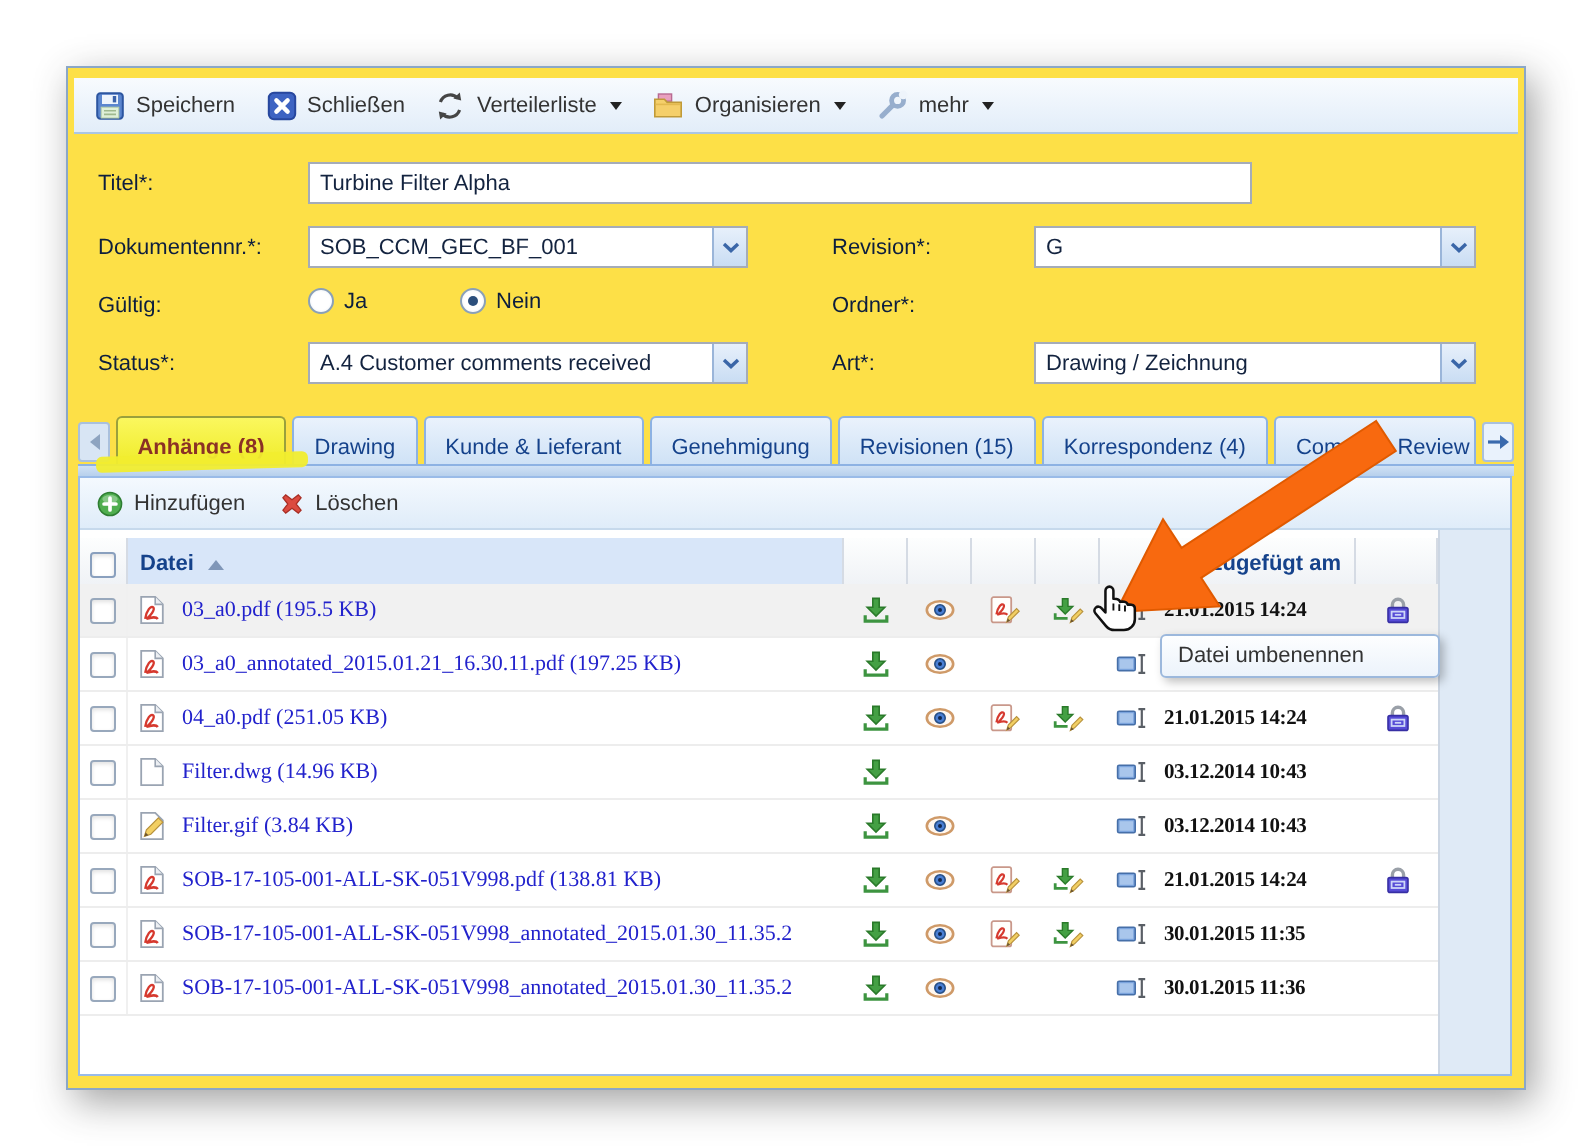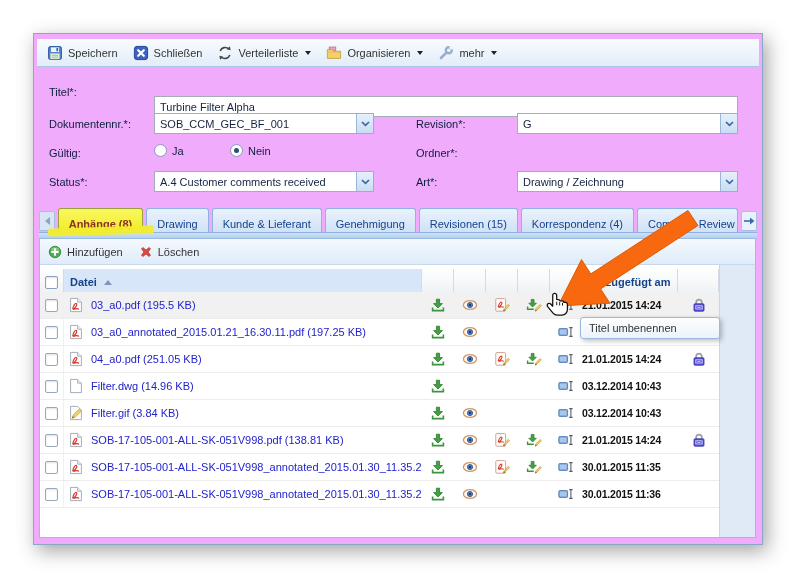--- a/index.html
+++ b/index.html
@@ -1,19 +1,19 @@
 <!DOCTYPE html>
 <html><head>
 <meta charset="utf-8">
 <style>
   *{box-sizing:border-box;margin:0;padding:0;}
   html,body{width:796px;height:573px;}
   body{position:relative;background:#fff;font-family:"Liberation Sans","DejaVu Sans",sans-serif;font-size:11px;color:#1a2a44;overflow:hidden;}
 
-  .window{position:absolute;left:33px;top:33px;width:730px;height:512px;background:#f0abfc;border:1px solid #8ba7c7;box-shadow:4px 6px 18px rgba(50,50,50,.45);}
+  .window{position:absolute;left:33px;top:33px;width:730px;height:512px;background:#fde047;border:1px solid #8ba7c7;box-shadow:4px 6px 18px rgba(50,50,50,.45);}
 
   
   .toolbar{position:absolute;left:3px;top:5px;right:3px;height:28px;display:flex;align-items:center;gap:15px;padding:0 10px;background:linear-gradient(#f8fbfe,#e2edf9);border-bottom:1px solid #aac6e4;}
   .tbtn{display:flex;align-items:center;gap:5px;color:#333;cursor:default;white-space:nowrap;}
   .caret{width:0;height:0;border-left:3.5px solid transparent;border-right:3.5px solid transparent;border-top:4px solid #222;margin-left:2px;}
 
   
   .flabel{position:absolute;color:#0d1e3e;}
   .tinput{position:absolute;height:21px;border:1px solid #a5acb8;background:#fff;font:11px "Liberation Sans",sans-serif;color:#13233f;padding:0 5px;}
   .combo{position:absolute;height:21px;border:1px solid #a5acb8;background:#fff;display:flex;align-items:center;}
@@ -38,21 +38,21 @@
   .panel{position:absolute;left:5px;top:204px;width:717px;height:300px;background:#fff;border:1px solid #99bbe8;}
   .ptoolbar{position:absolute;left:0;top:0;right:0;height:26px;display:flex;align-items:center;gap:16px;padding:0 8px;background:linear-gradient(#f4f9fe,#dfecf9);border-bottom:1px solid #c6d9ec;text-align:center;}
   .pbtn{display:flex;align-items:center;gap:5px;color:#333;}
   .rstrip{position:absolute;left:679px;top:26px;bottom:0;width:36px;background:#dfeaf6;border-left:1px solid #ccd6e3;}
 
   
   .ghead{position:absolute;left:0;top:30px;width:679px;height:23px;display:flex;}
   .hc{height:27px;border-right:1px solid #d5dbe4;border-bottom:1px solid #bfcadb;background:linear-gradient(#fdfefe,#eef1f5);display:flex;align-items:center;font-weight:bold;color:#15428b;text-align:right;}
   .hc.sorted{background:#d8e6f9;}
   .sortasc{width:0;height:0;border-left:4px solid transparent;border-right:4px solid transparent;border-bottom:5px solid #7f96b8;margin-left:7px;}
-  .grows{position:absolute;left:0;top:53px;width:679px;}
+  .grows{position:absolute;left:0;top:53px;width:679px;font-family:Liberation Serif, serif;}
   .grow{display:flex;height:27px;border-bottom:1px solid #ededed;background:#fff;align-items:center;}
   .grow.hov{background:#f1f1f1;}
   .c-cb{width:24px;height:100%;display:flex;align-items:center;justify-content:center;border-right:1px solid #f0f0f0;}
   .c-file{width:358px;display:flex;align-items:center;gap:7px;padding-left:4px;white-space:nowrap;overflow:hidden;}
   .c-act{width:32px;display:flex;justify-content:center;}
   .c-date{width:96px;font-weight:bold;color:#111;font-size:10.5px;letter-spacing:-.2px;}
   .c-lock{width:41px;display:flex;justify-content:center;}
   .cb{width:13px;height:13px;background:#fff;border:1px solid #98a8bc;border-radius:2px;box-shadow:inset 0 1px 2px rgba(0,0,0,.12);}
   .flink{color:#2222cc;cursor:pointer;}
   .hc .cb{border-color:#8aa0be;}
@@ -191,21 +191,21 @@
     <div class="tbtn">
       <svg class="ti">
           <use href="#s-wrench"></use>
         </svg>
       <span>mehr</span>
       <span class="caret"></span>
     </div>
   </div>
 
   <span class="flabel" style="left:15px;top:52px">Titel*:</span>
-  <input class="tinput" style="left: 120px; top: 62px; width: 584px;" readonly="" value="Turbine Filter Alpha">
+  <input class="tinput" style="left: 120px; top: 47px; width: 472px;" readonly="" value="Turbine Filter Alpha">
 
   <span class="flabel" style="left:15px;top:84px">Dokumentennr.*:</span>
   <div class="combo" style="left:120px;top:79px;width:220px">
     <span class="cval">SOB_CCM_GEC_BF_001</span>
     <span class="trigger">
         <svg width="9" height="6">
           <use href="#s-chev"></use>
         </svg>
       </span>
   </div>
@@ -600,21 +600,21 @@
           </div>
         <div class="c-date">30.01.2015 11:36</div>
         <div class="c-lock"></div>
       </div>
 
     </div>
   </div>
 </div>
 
 <div class="tooltip">
-  <span>Titel umbenennen</span>
+  <span>Datei umbenennen</span>
 </div>
 
 <svg class="overlay" viewBox="0 0 796 573">
   <polygon points="688,210.5 590.8,273.9 581.5,259.6 558,306 609.9,303.2 600.6,288.9 697.9,225.5" fill="#f8690f" stroke="#e05a00" stroke-width="1"></polygon>
   <g transform="translate(546,291) scale(1.05)">
     <path d="M8.3 2.2 c-1.1 0 -1.9 .9 -1.9 2 v10.3 l-1.9 -2.1 c-.7 -.8 -1.9 -.9 -2.7 -.2 -.8 .7 -.9 1.9 -.2 2.7 l5.1 6.1 c1 1.2 2.5 1.9 4.1 1.9 h4.4 c2.9 0 5.2 -2.3 5.2 -5.2 v-5.1 c0 -.9 -.7 -1.7 -1.6 -1.8 l-.9 -.1 c-.3 0 -.6 0 -.9 .1 -.2 -.7 -.8 -1.3 -1.6 -1.4 l-1 -.1 c-.3 0 -.7 0 -1 .2 -.2 -.7 -.9 -1.3 -1.7 -1.4 l-1.5 -.1 v-3.8 c0 -1.1 -.9 -2 -1.9 -2 z" fill="#fff" stroke="#111" stroke-width="1.2" stroke-linejoin="round"></path>
     <path d="M10.2 10.2 v3.4 M13 10.6 v3.2 M15.7 11.2 v2.8" fill="none" stroke="#111" stroke-width="0.9"></path>
   </g>
 </svg>
 

